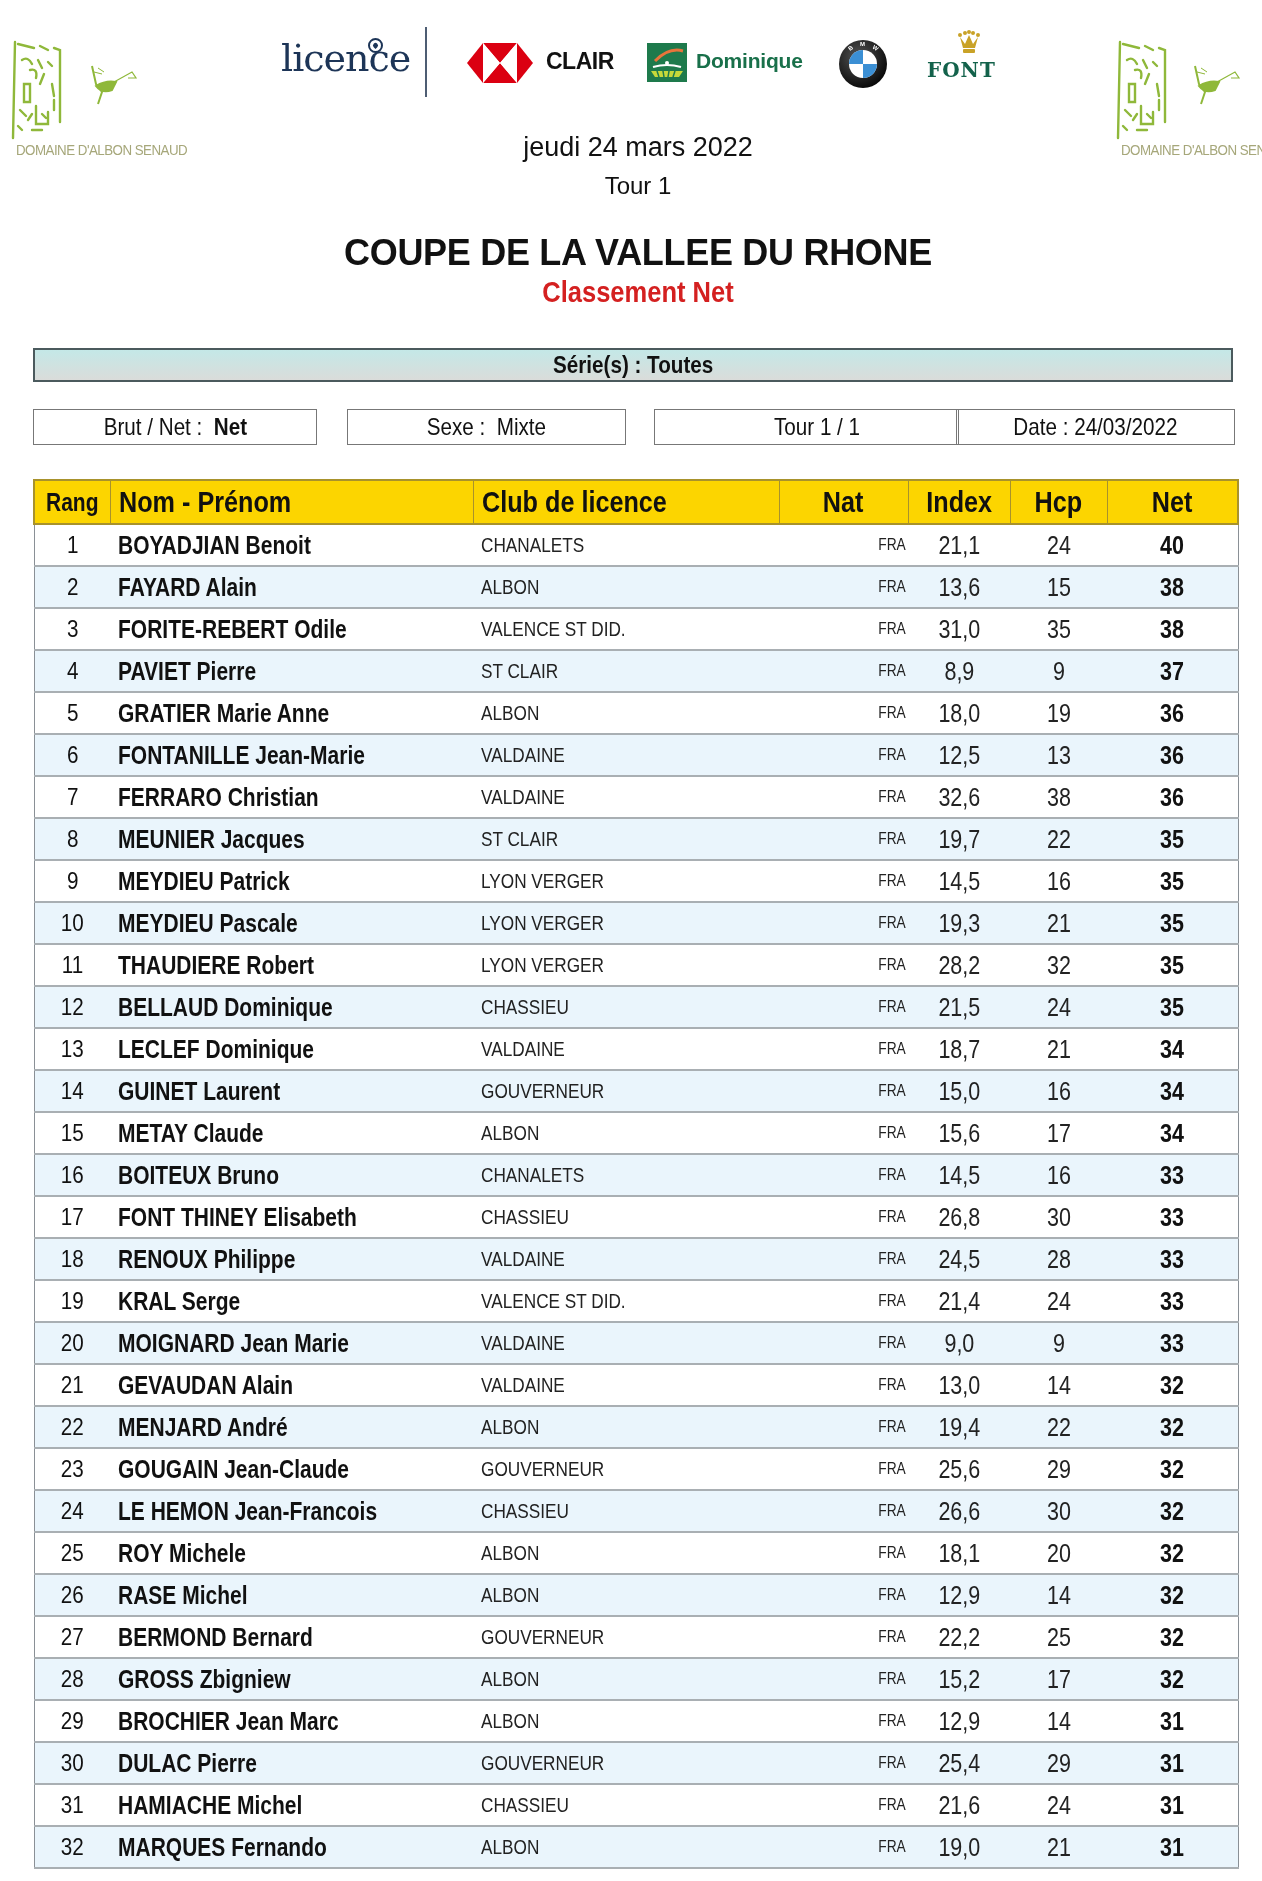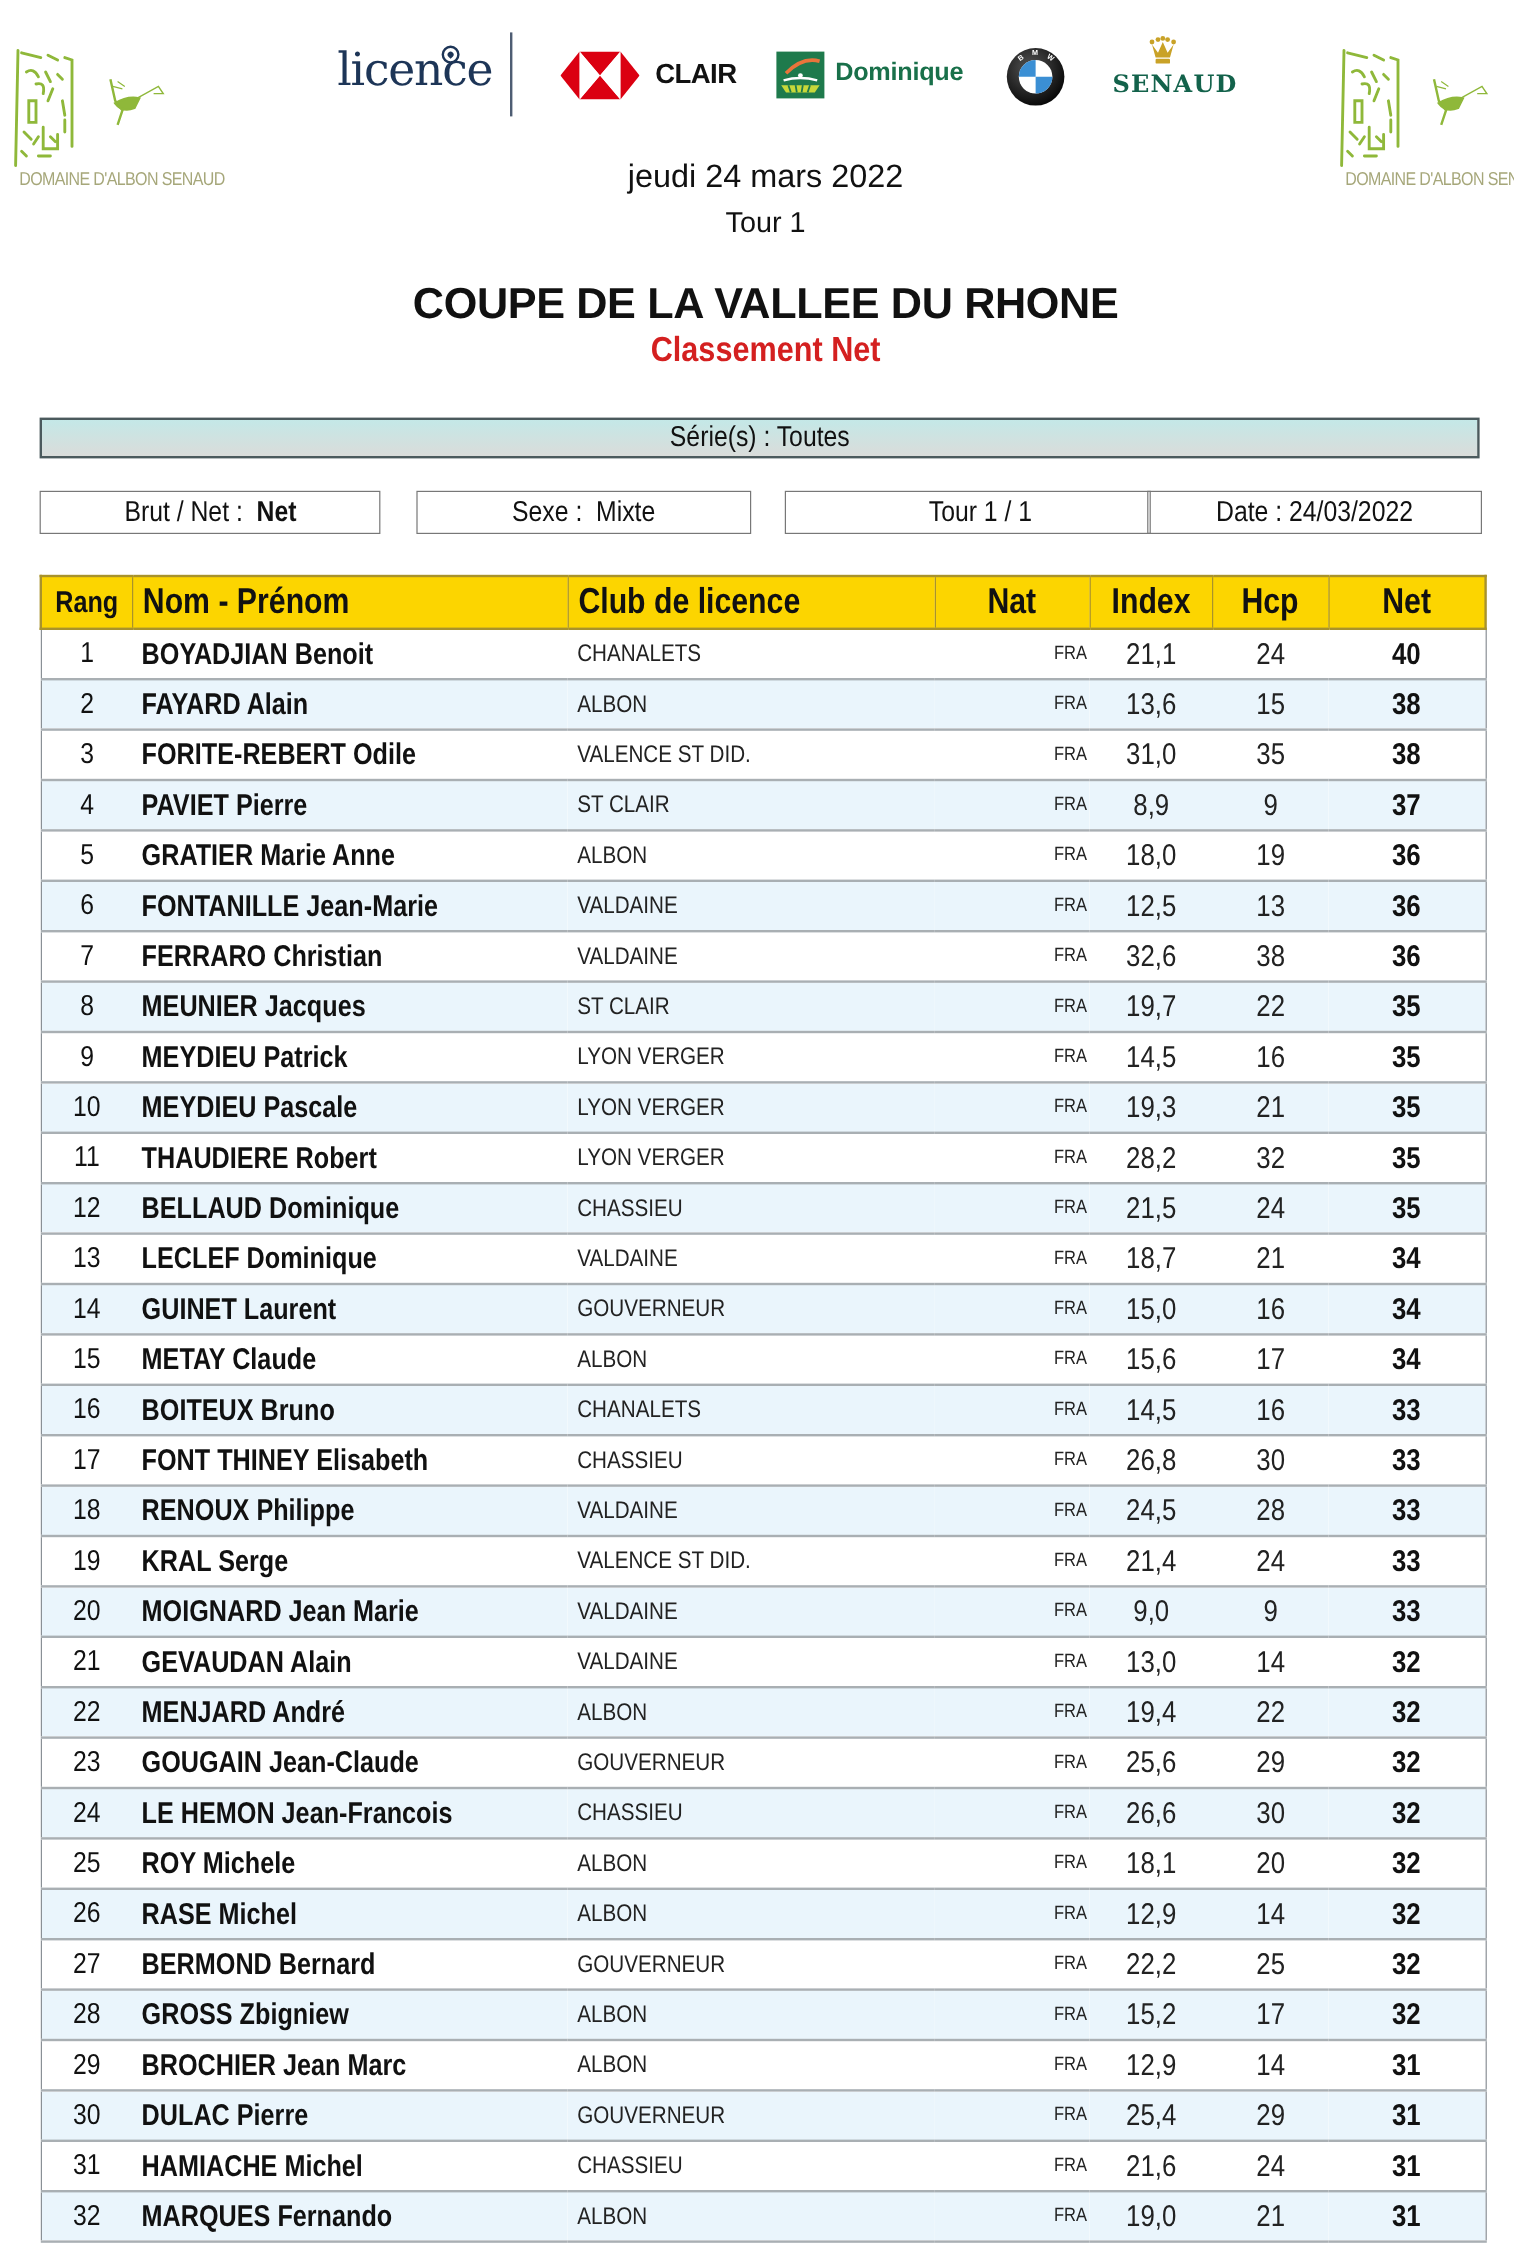--- a/index.html
+++ b/index.html
@@ -37,21 +37,21 @@
   .date-line { position: absolute; left: 0; width: 1276px; top: 132px; text-align: center; font-size: 27px; color: #111; }
   .round-line { position: absolute; left: 0; width: 1276px; top: 172px; text-align: center; font-size: 24px; color: #111; }
   .comp-title { position: absolute; left: 0; width: 1276px; top: 232px; text-align: center; font-size: 36px; font-weight: bold;
                 color: #111; letter-spacing: -0.3px; }
   .ranking-title { position: absolute; left: 0; width: 1276px; top: 276px; text-align: center; font-size: 29px; font-weight: bold;
                    color: #d42020; transform: scaleX(0.88); }
 
   
   .serie-bar { position: absolute; left: 33px; top: 348px; width: 1200px; height: 34px;
                background: linear-gradient(#c4e8e7, #dadcda); border: 2px solid #4b5a5d; box-sizing: border-box;
-               text-align: center; font-size: 24px; font-weight: normal; line-height: 30px; }
+               text-align: center; font-size: 24px; font-weight: bold; line-height: 30px; }
   .serie-bar span { display: inline-block; transform: scaleX(0.86); }
 
   
   .filter-box { position: absolute; top: 409px; height: 36px; border: 1.5px solid #777; box-sizing: border-box;
                 text-align: center; font-size: 24px; line-height: 33px; white-space: nowrap; }
   .filter-box .inner { display: inline-block; transform: scaleX(0.86); }
   .filter-box b { font-weight: bold; }
 
   
   .results { position: absolute; left: 33px; top: 479px; width: 1204px; border-collapse: collapse; table-layout: fixed; }
@@ -178,21 +178,21 @@
   <g fill="#c9a227">
     <circle cx="4" cy="5" r="2"></circle>
       <circle cx="9" cy="3" r="2"></circle>
       <circle cx="13" cy="2" r="2"></circle>
     <circle cx="17" cy="3" r="2"></circle>
       <circle cx="22" cy="5" r="2"></circle>
     <path d="M4 7 L7 18 L19 18 L22 7 L17 14 L13 5 L9 14 Z"></path>
     <rect x="7" y="19" width="12" height="4" rx="1"></rect>
   </g>
 </svg>
-<div class="rolex-text">SENAUD</div>
+<div class="rolex-text">FONT</div>
 
 <div class="date-line">jeudi 24 mars 2022</div>
 <div class="round-line">Tour 1</div>
 <div class="comp-title">COUPE DE LA VALLEE DU RHONE</div>
 <div class="ranking-title">Classement Net</div>
 
 <div class="serie-bar">
   <span>Série(s) : Toutes</span>
 </div>
 

